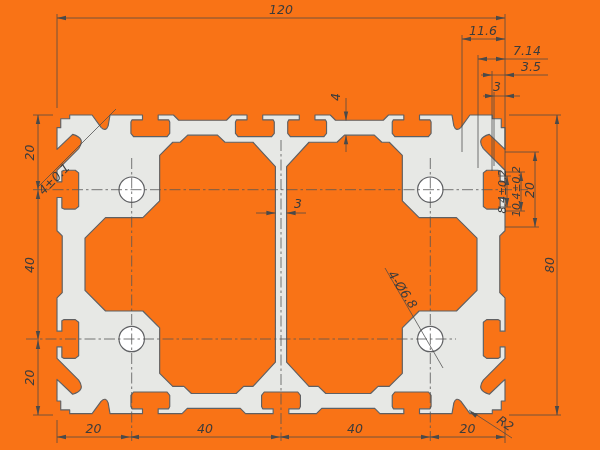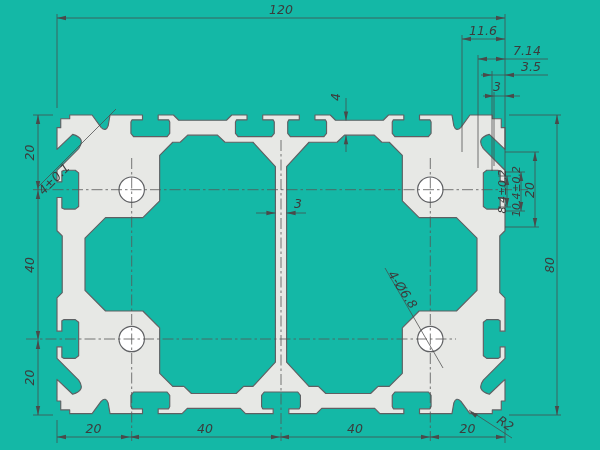--- a/index.html
+++ b/index.html
@@ -1,16 +1,16 @@
 <!DOCTYPE html>
 <html><head>
 <meta charset="utf-8">
 <style>
   html,body{margin:0;padding:0;background:#ffffff;}
-  .stage{width:600px;height:450px;position:relative;background:#14b8a6;overflow:hidden;}
+  .stage{width:600px;height:450px;position:relative;background:#f97316;overflow:hidden;}
   svg{display:block;}
   .profile{fill:#e7e8e5;stroke:#5f6063;stroke-width:1.15;stroke-linejoin:round;}
   .hole{fill:#ffffff;stroke:#5f6063;stroke-width:1.15;}
   .cl{stroke:#565656;stroke-width:0.8;stroke-dasharray:11 3 2.5 3;fill:none;}
   .dim,.ext,.lead{stroke:#4a4a4a;stroke-width:0.75;fill:none;}
   .ah{fill:#4a4a4a;stroke:none;}
   text.dlbl{font-family:"DejaVu Sans","Liberation Sans",sans-serif;font-style:italic;
             font-size:12.5px;fill:#3c3c3c;}
   text.sm{font-size:11px;}
 </style>

